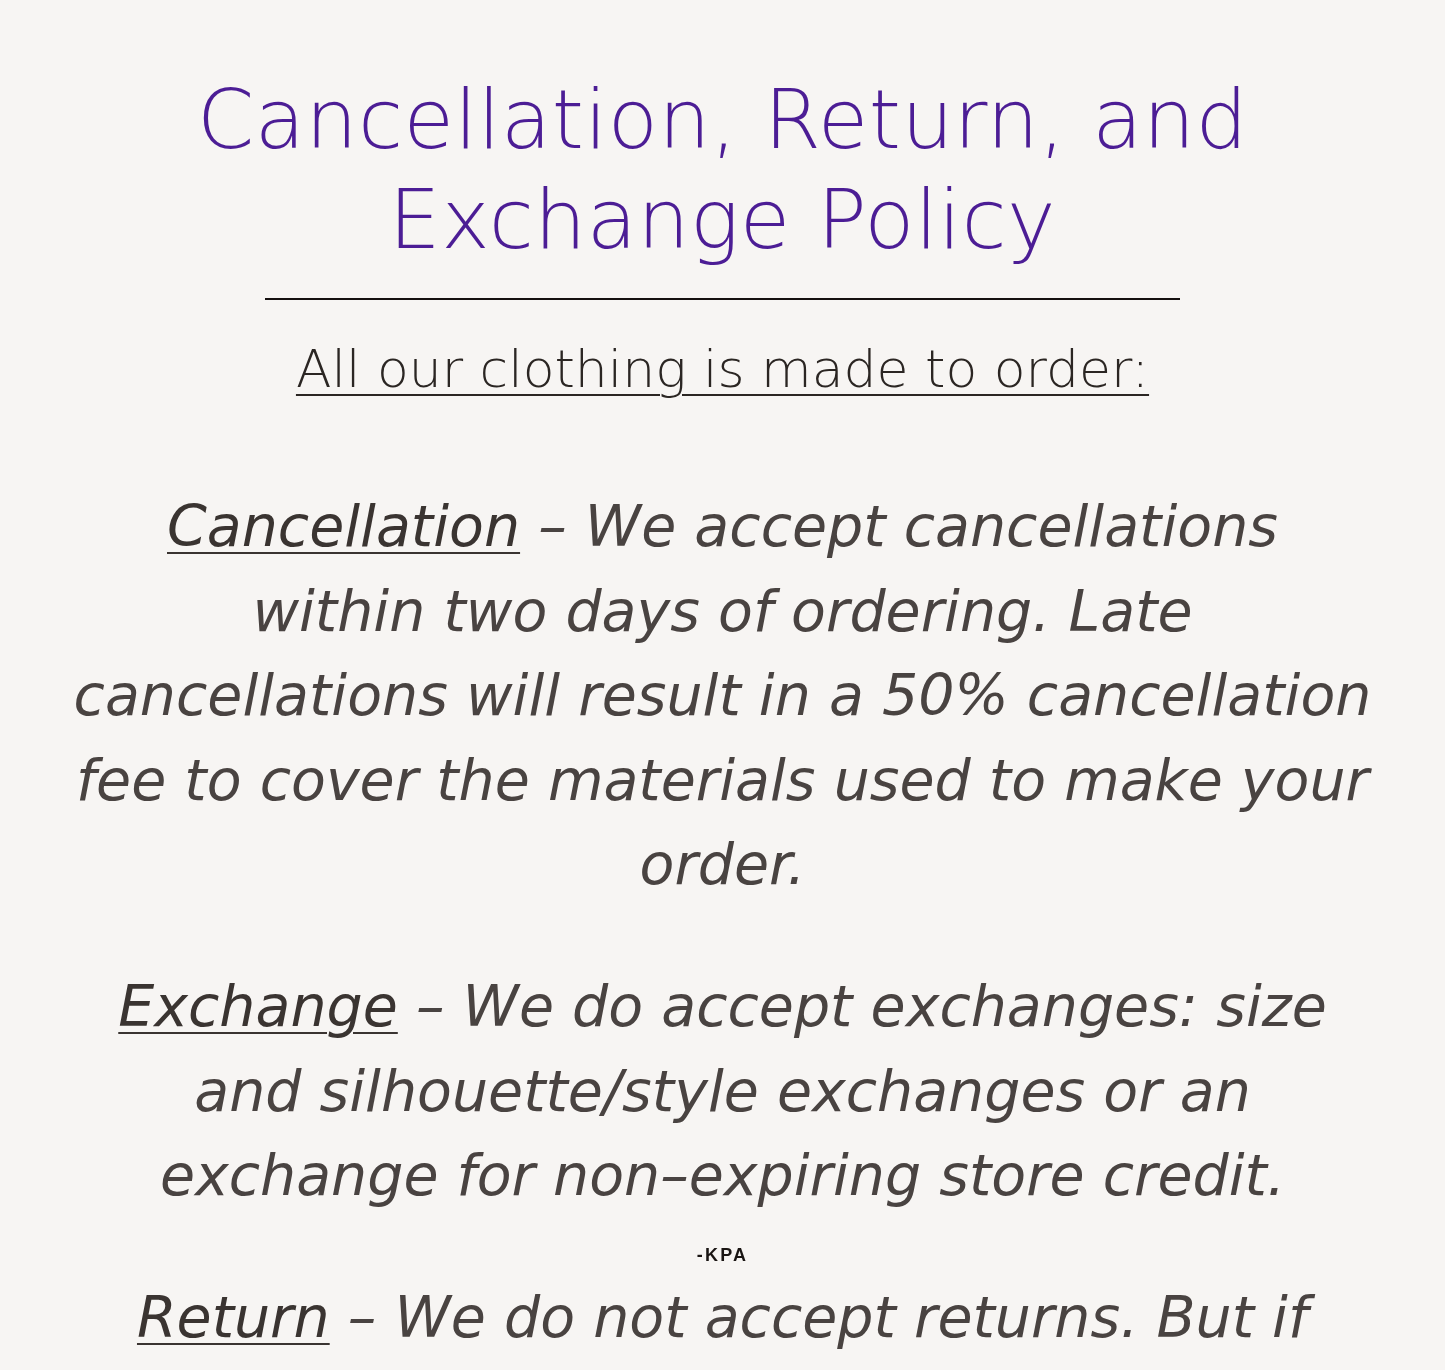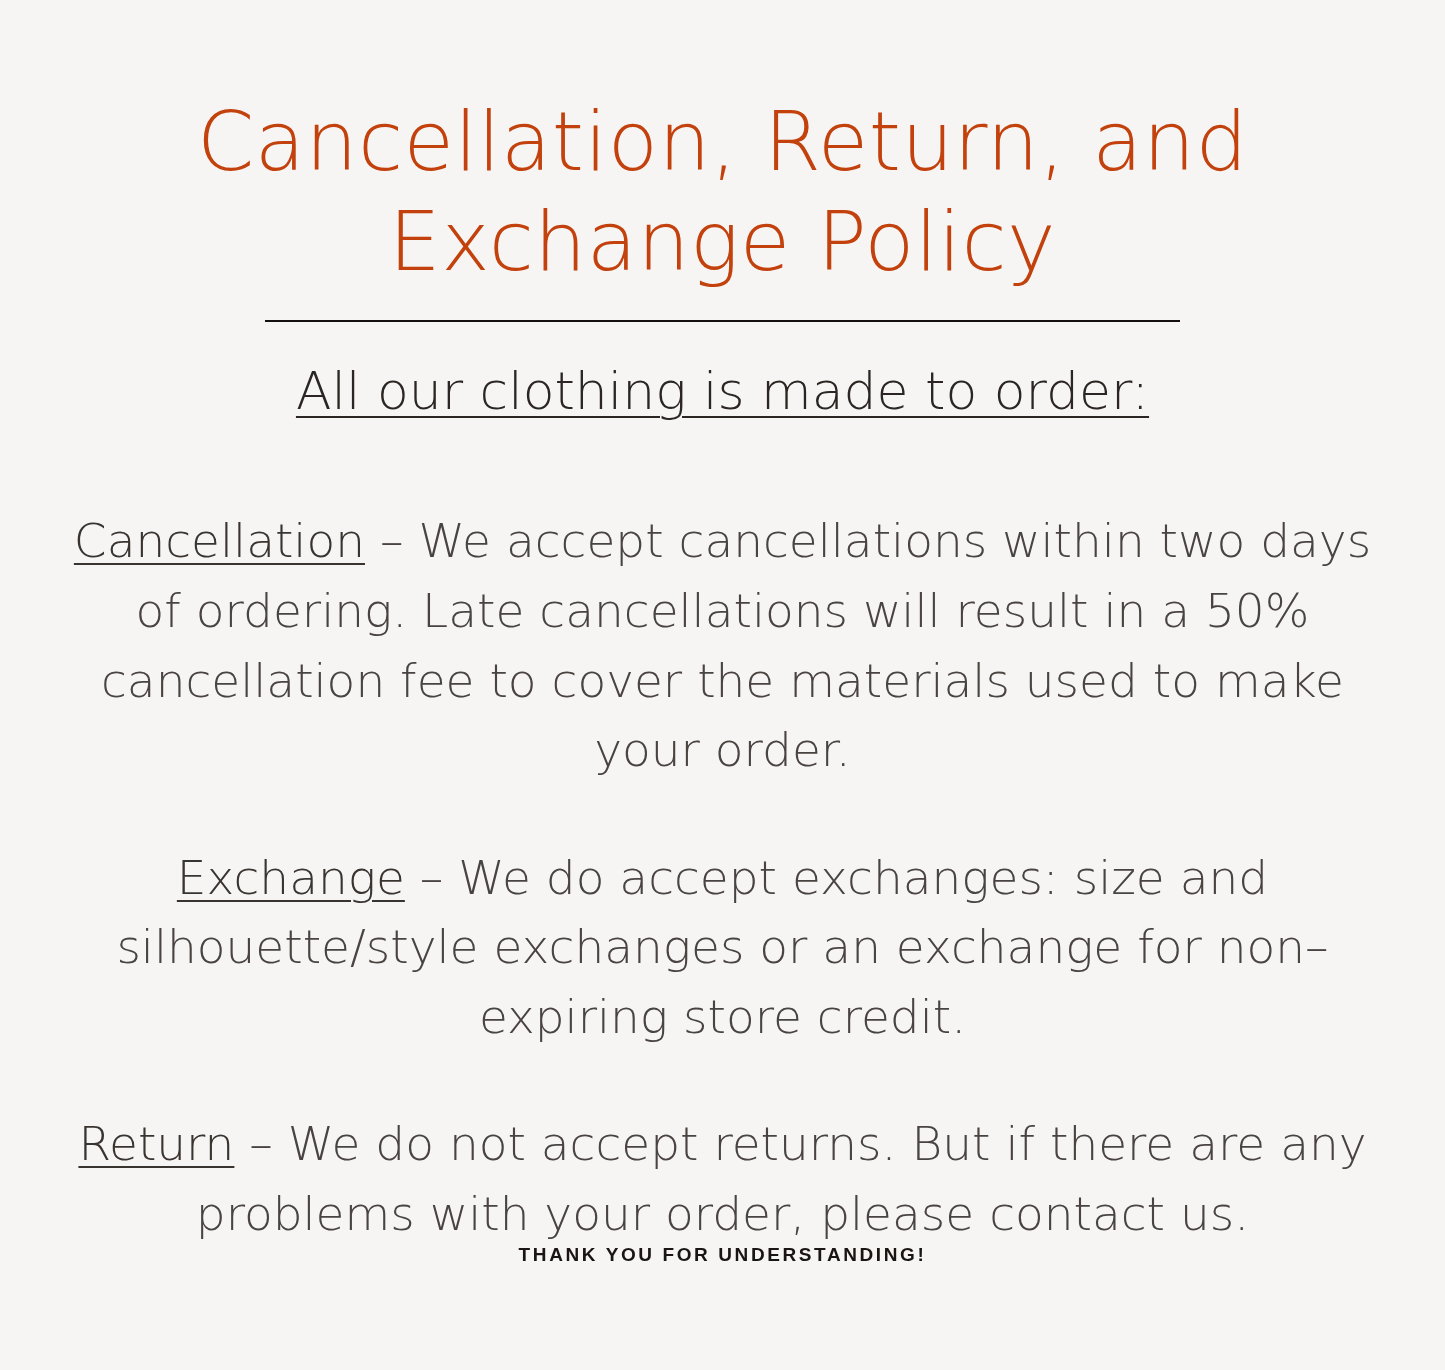--- a/index.html
+++ b/index.html
@@ -19,23 +19,23 @@
     height: 1370px;
     box-sizing: border-box;
     background: #f7f5f3;
     display: flex;
     flex-direction: column;
     align-items: center;
   }
   .title {
     width: 1180px;
     margin: 0;
-    padding-top: 92px;
+    padding-top: 70px;
     text-align: center;
-    color: #c2410c;
+    color: #4c1d95;
     font-family: "DejaVu Sans", sans-serif;
     font-weight: 300;
     font-size: 82px;
     line-height: 1.22;
     letter-spacing: 0.5px;
   }
   .divider {
     width: 915px;
     height: 0;
     border-top: 2px solid #15100f;
@@ -54,22 +54,23 @@
     text-underline-offset: 7px;
     text-decoration-thickness: 2px;
   }
   .body-block {
     width: 1300px;
     margin: 0 auto;
     text-align: center;
     color: #494341;
     font-family: "DejaVu Sans", sans-serif;
     font-weight: 300;
-    font-size: 47px;
+    font-size: 57px;
     line-height: 1.48;
+    font-style: italic;
   }
   .p-cancellation { padding-top: 72px; }
   .p-return { padding-top: 58px; }
   .p-exchange { padding-top: 58px; }
   .term {
     text-decoration: underline;
     text-underline-offset: 6px;
     text-decoration-thickness: 2px;
     color: #3a3431;
   }
@@ -114,16 +115,16 @@
 
   <p class="body-block p-exchange">
     <span class="term">Exchange</span><span> – </span><span>We do accept exchanges: size and silhouette/style exchanges or an exchange for non–expiring store credit.</span>
   </p>
 
   <p class="body-block p-return">
     <span class="term">Return</span><span> – </span><span>We do not accept returns. But if there are any problems with your order, please contact us.</span>
   </p>
 
   <div class="footer">
-    <p class="footer-line1">THANK YOU FOR UNDERSTANDING!</p>
+    <p class="footer-line2">-KPA</p>
   </div>
 
 </div>
 
 </body></html>

